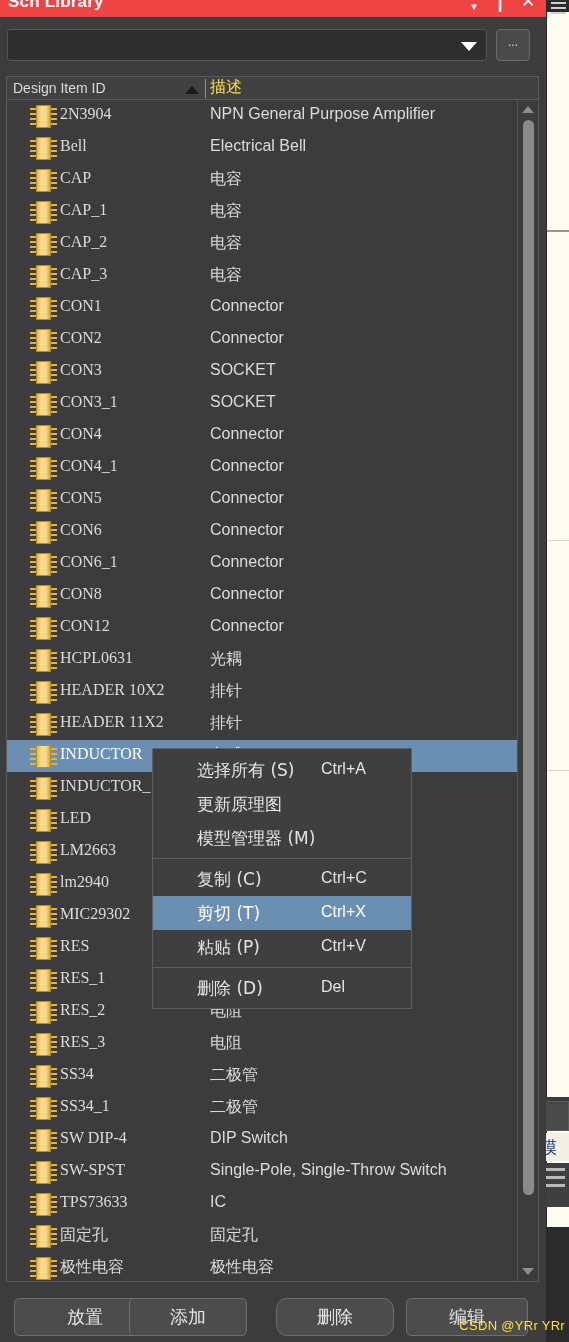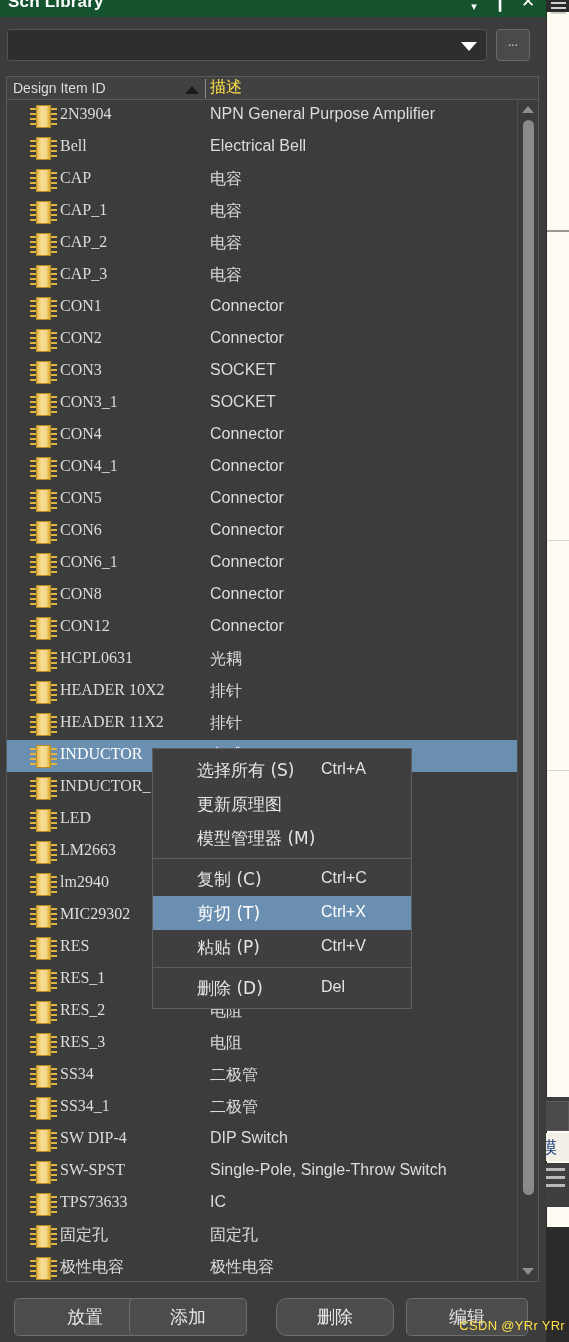--- a/index.html
+++ b/index.html
@@ -58,21 +58,21 @@
     left: 0; top: 0;
     width: 546px;
     height: 1342px;
     background: #3c3c3c;
   }
 
   
   #title-bar {
     position: absolute; left: 0; top: 0;
     width: 546px; height: 17px;
-    background: #14532d;
+    background: #ef4444;
   }
   #title-text {
     position: absolute; left: 8px; top: -8px;
     font-size: 17px; font-weight: bold; color: #ffffff;
     letter-spacing: .2px; white-space: nowrap;
   }
   .title-btn {
     position: absolute; top: -6px;
     width: 20px; height: 18px;
     color: #ffffff; font-size: 15px; line-height: 18px; text-align: center;

